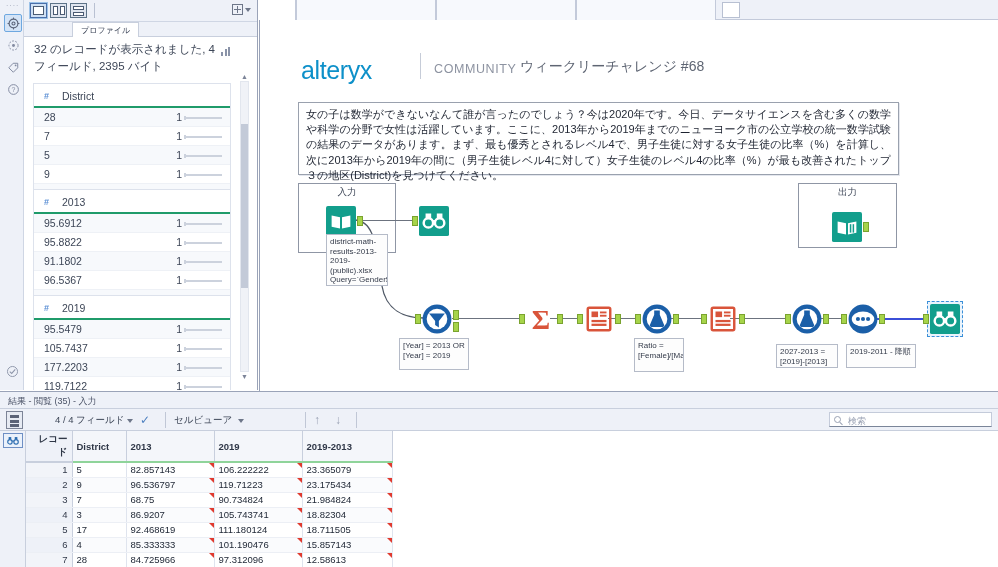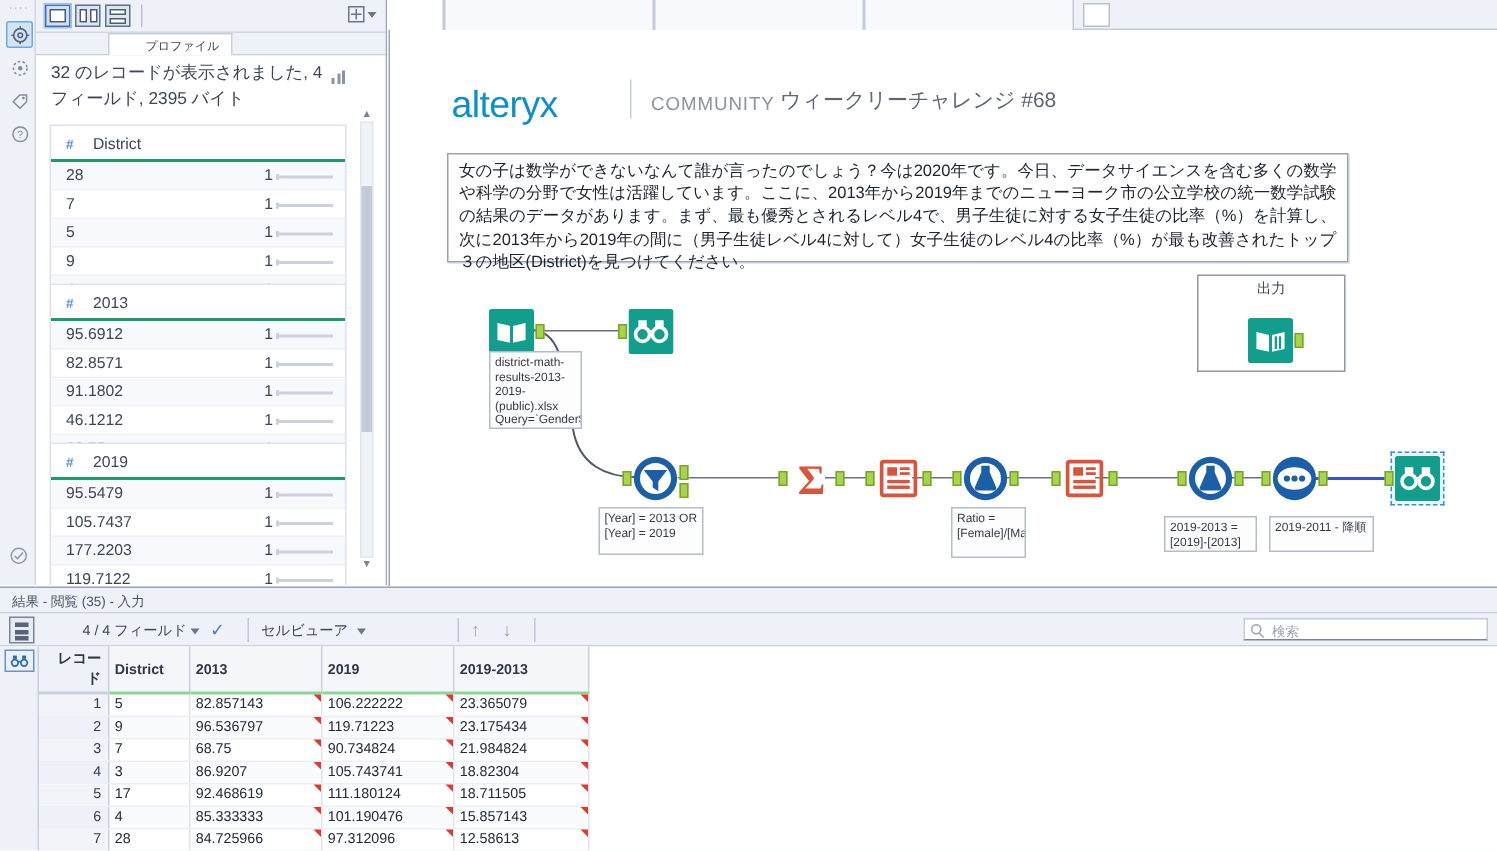--- a/index.html
+++ b/index.html
@@ -82,21 +82,21 @@
   .plusbox { width:11px; height:11px; border:1px solid #6d7689; position:relative; }
   .plusbox:before{ content:""; position:absolute; left:4px; top:1px; width:1px; height:7px; background:#6d7689;}
   .plusbox:after { content:""; position:absolute; left:1px; top:4px; width:7px; height:1px; background:#6d7689;}
   .caretdn { width:0;height:0;border-left:3px solid transparent;border-right:3px solid transparent;border-top:4px solid #6d7689;}
 
   .lp-tabrow {
     position:absolute; left:24px; top:22px; right:0; height:15px;
     border-bottom:1px solid #c8cfdd; background:#eef1f8;
   }
   .lp-tab {
-    position:absolute; left:48px; top:0px; height:15px; padding:1px 8px 0 24px;
+    position:absolute; left:48px; top:0px; height:15px; padding:1px 8px 0 8px;
     background:#ffffff; border:1px solid #c8cfdd; border-bottom:none;
     font-size:8px; color:#3a4356; line-height:13px;
   }
 
   .lp-body {
     position:absolute; left:24px; top:37px; right:0; bottom:0;
     background:#ffffff; overflow:hidden;
   }
   .lp-summary {
     position:absolute; left:10px; top:4px; right:28px;
@@ -383,33 +383,33 @@
         <span class="fc-hash">#</span>
         <span class="fc-name">2013</span>
       </div>
       <div class="fc-row">
             <span class="v">95.6912</span>
             <span class="c">1</span>
             <span class="bardot"></span>
             <span class="bar"></span>
           </div>
       <div class="fc-row">
-            <span class="v">82.8571</span>
+            <span class="v">95.8822</span>
             <span class="c">1</span>
             <span class="bardot"></span>
             <span class="bar"></span>
           </div>
       <div class="fc-row">
             <span class="v">91.1802</span>
             <span class="c">1</span>
             <span class="bardot"></span>
             <span class="bar"></span>
           </div>
       <div class="fc-row">
-            <span class="v">46.1212</span>
+            <span class="v">96.5367</span>
             <span class="c">1</span>
             <span class="bardot"></span>
             <span class="bar"></span>
           </div>
       <div class="fc-row">
             <span class="v">68.75</span>
             <span class="c">1</span>
             <span class="bardot"></span>
             <span class="bar"></span>
           </div>
@@ -458,20 +458,23 @@
 
   <div class="hdr-alteryx">alteryx</div>
   <div class="hdr-sep"></div>
   <div class="hdr-community">COMMUNITY</div>
   <div class="hdr-title">ウィークリーチャレンジ #68</div>
 
   <div class="promptbox">
     <p>女の子は数学ができないなんて誰が言ったのでしょう？今は2020年です。今日、データサイエンスを含む多くの数学や科学の分野で女性は活躍しています。ここに、2013年から2019年までのニューヨーク市の公立学校の統一数学試験の結果のデータがあります。まず、最も優秀とされるレベル4で、男子生徒に対する女子生徒の比率（%）を計算し、次に2013年から2019年の間に（男子生徒レベル4に対して）女子生徒のレベル4の比率（%）が最も改善されたトップ３の地区(District)を見つけてください。</p>
   </div>
 
+  <div class="toolcontainer" style="left:38px; top:163px; width:98px; height:70px;">
+    <div class="tc-title">入力</div>
+  </div>
 
   <div class="toolcontainer" style="left:538px; top:163px; width:99px; height:65px;">
     <div class="tc-title">出力</div>
   </div>
 
   <div class="wire" style="left:95px; top:200px; width:62px;"></div>
   <svg style="position:absolute; left:92px; top:198px; width:80px; height:115px;">
     <path d="M2,2 C26,2 24,40 30,68 C34,92 52,100 72,100" fill="none" stroke="#4f5866" stroke-width="1.3"></path>
   </svg>
   <div class="wire" style="left:192px; top:298px; width:72px;"></div>
@@ -564,21 +567,21 @@
 
   <div class="node" style="left:532px; top:284px;">
     <svg width="30" height="30" viewBox="0 0 32 32">
       <circle cx="16" cy="16" r="15.4" fill="#1b5fa8"></circle>
       <circle cx="16" cy="16" r="11" fill="#fff"></circle>
       <path d="M13 7 H19 V11.5 L23.5 22 A1.8 1.8 0 0 1 22 24.6 H10 A1.8 1.8 0 0 1 8.5 22 L13 11.5 Z" fill="#1b5fa8"></path>
     </svg>
     <div class="anchor in"></div>
     <div class="anchor out"></div>
   </div>
-  <div class="annot" style="left:516px; top:324px; width:62px; height:24px;">2019-2013 = [2019]-[2013]</div>
+  <div class="annot" style="left:516px; top:324px; width:62px; height:24px;">2027-2013 = [2019]-[2013]</div>
 
   <div class="node" style="left:588px; top:284px;">
     <svg width="30" height="30" viewBox="0 0 32 32">
       <circle cx="16" cy="16" r="15.4" fill="#1b5fa8"></circle>
       <ellipse cx="16" cy="16" rx="12" ry="8" fill="#fff"></ellipse>
       <circle cx="10.6" cy="16" r="2.2" fill="#1b5fa8"></circle>
       <circle cx="16" cy="16" r="2.2" fill="#1b5fa8"></circle>
       <circle cx="21.4" cy="16" r="2.2" fill="#1b5fa8"></circle>
     </svg>
     <div class="anchor in"></div>

